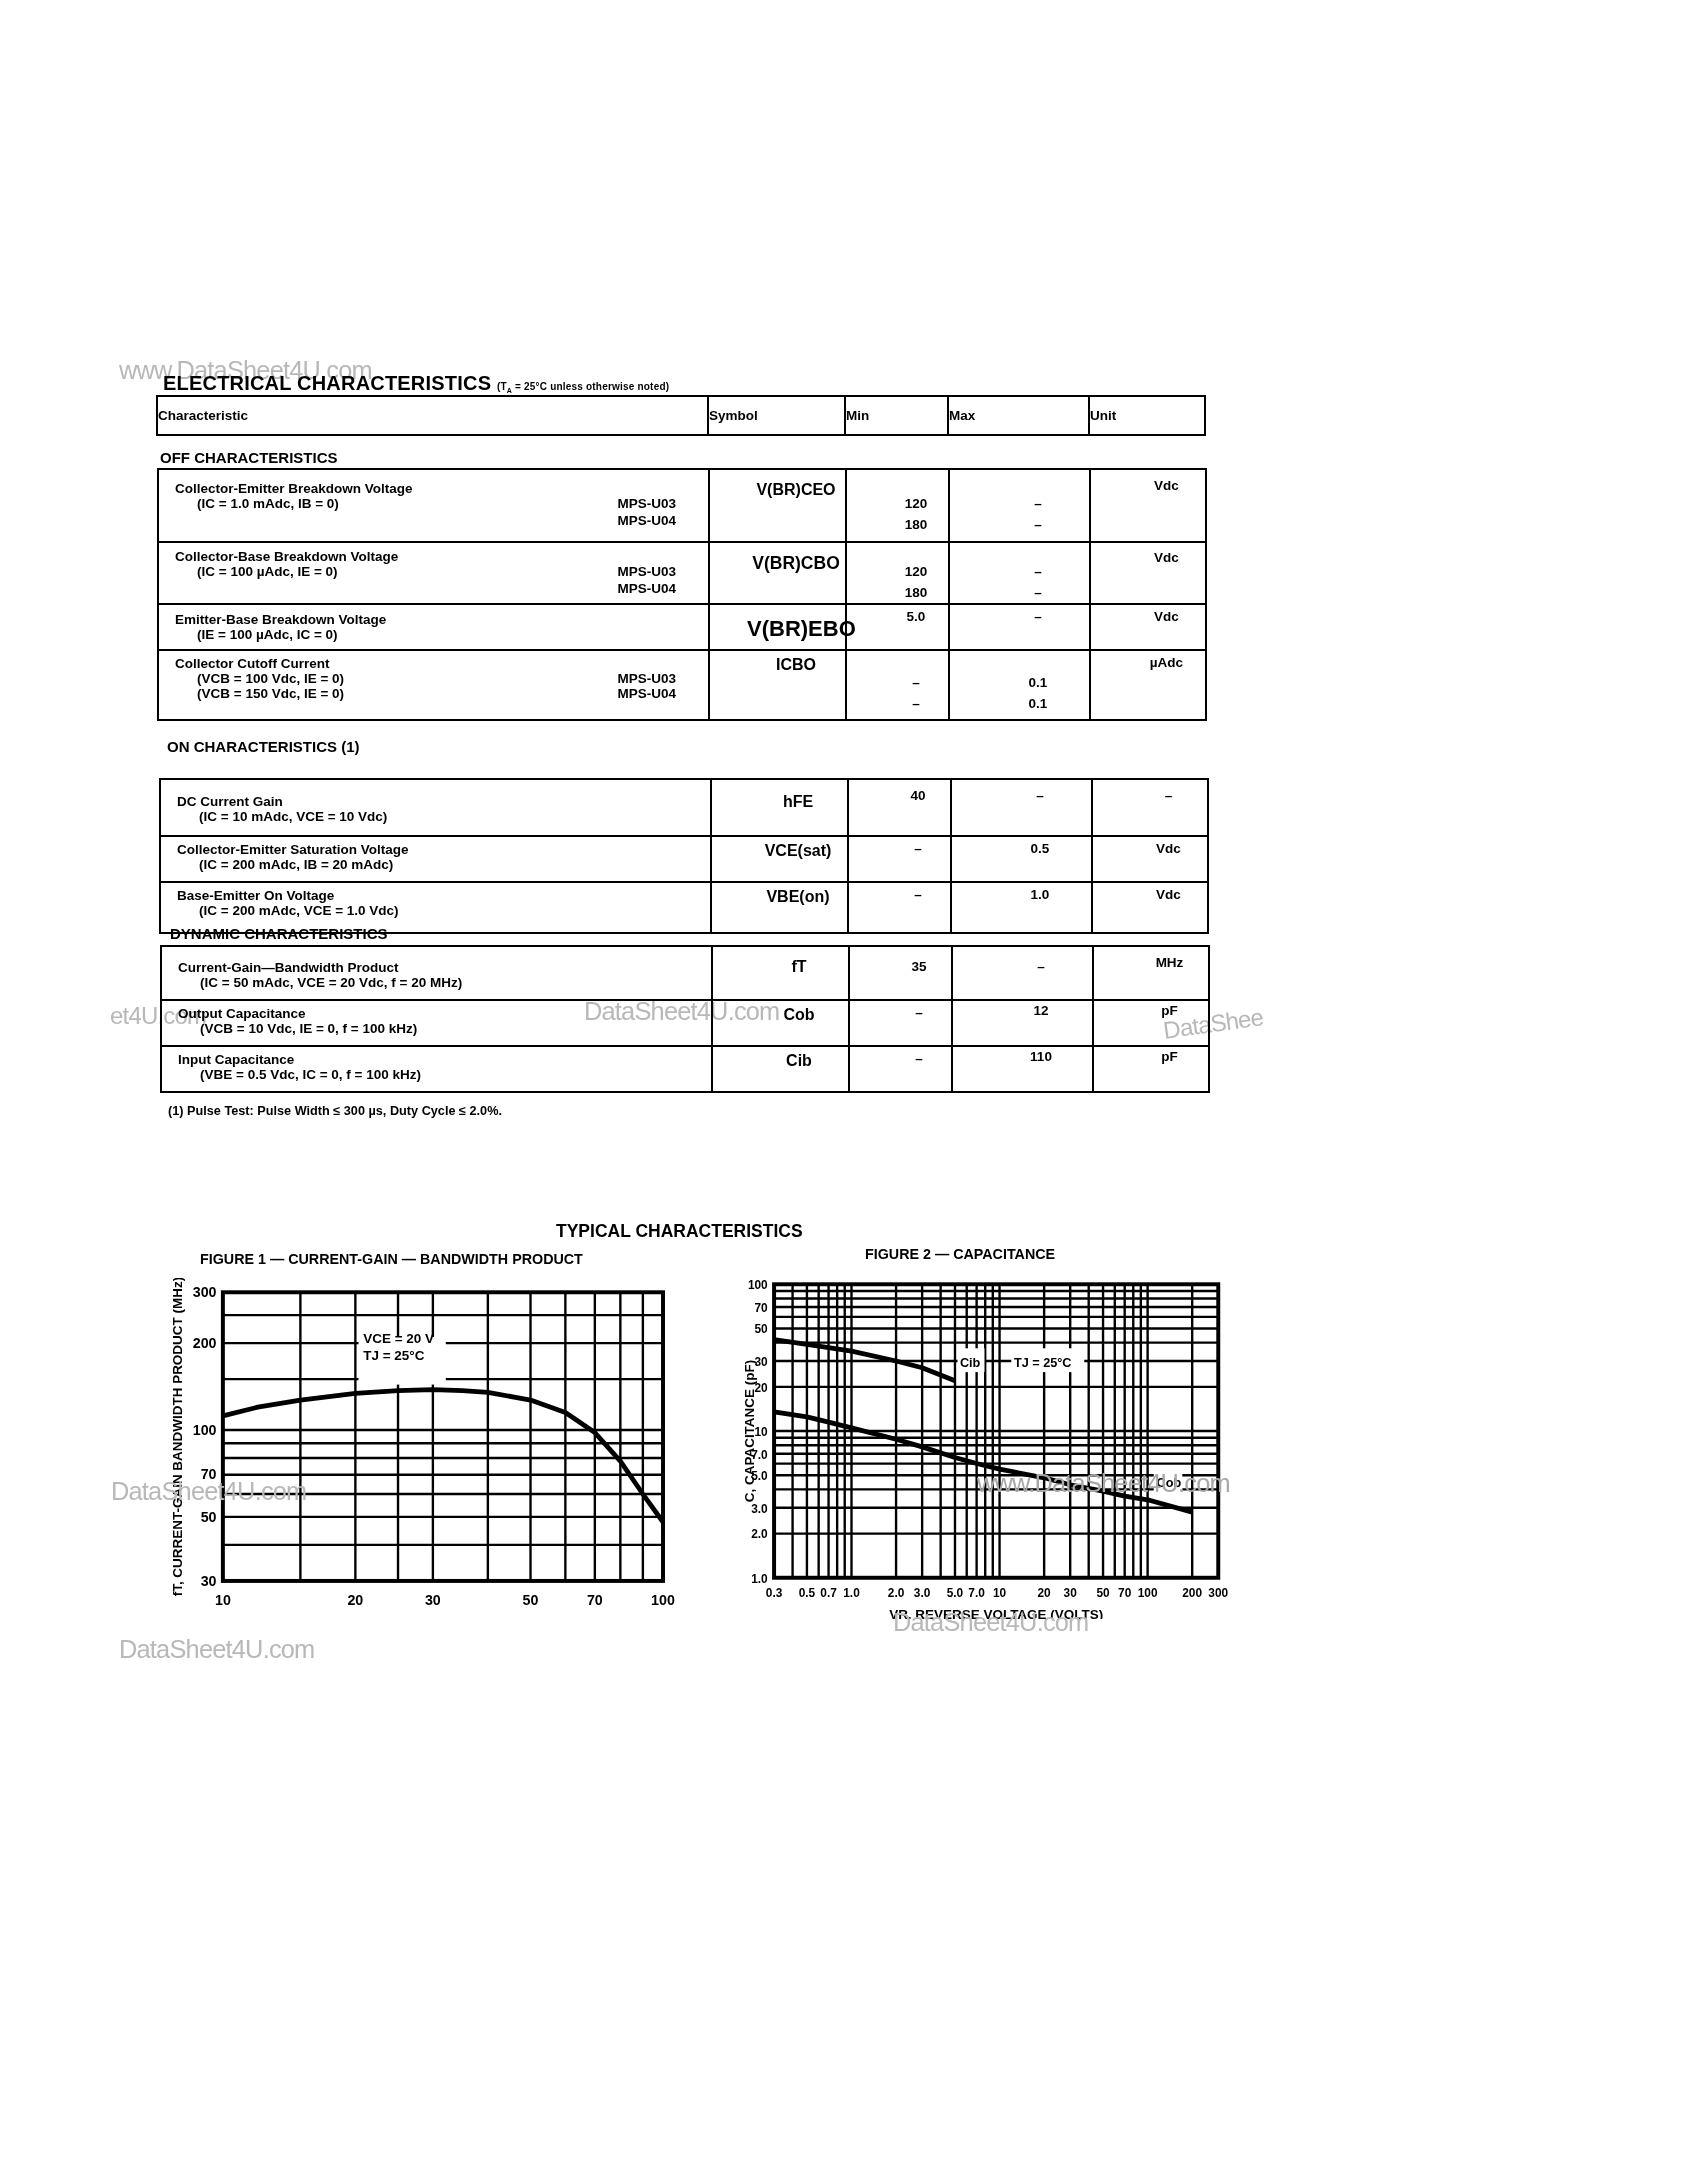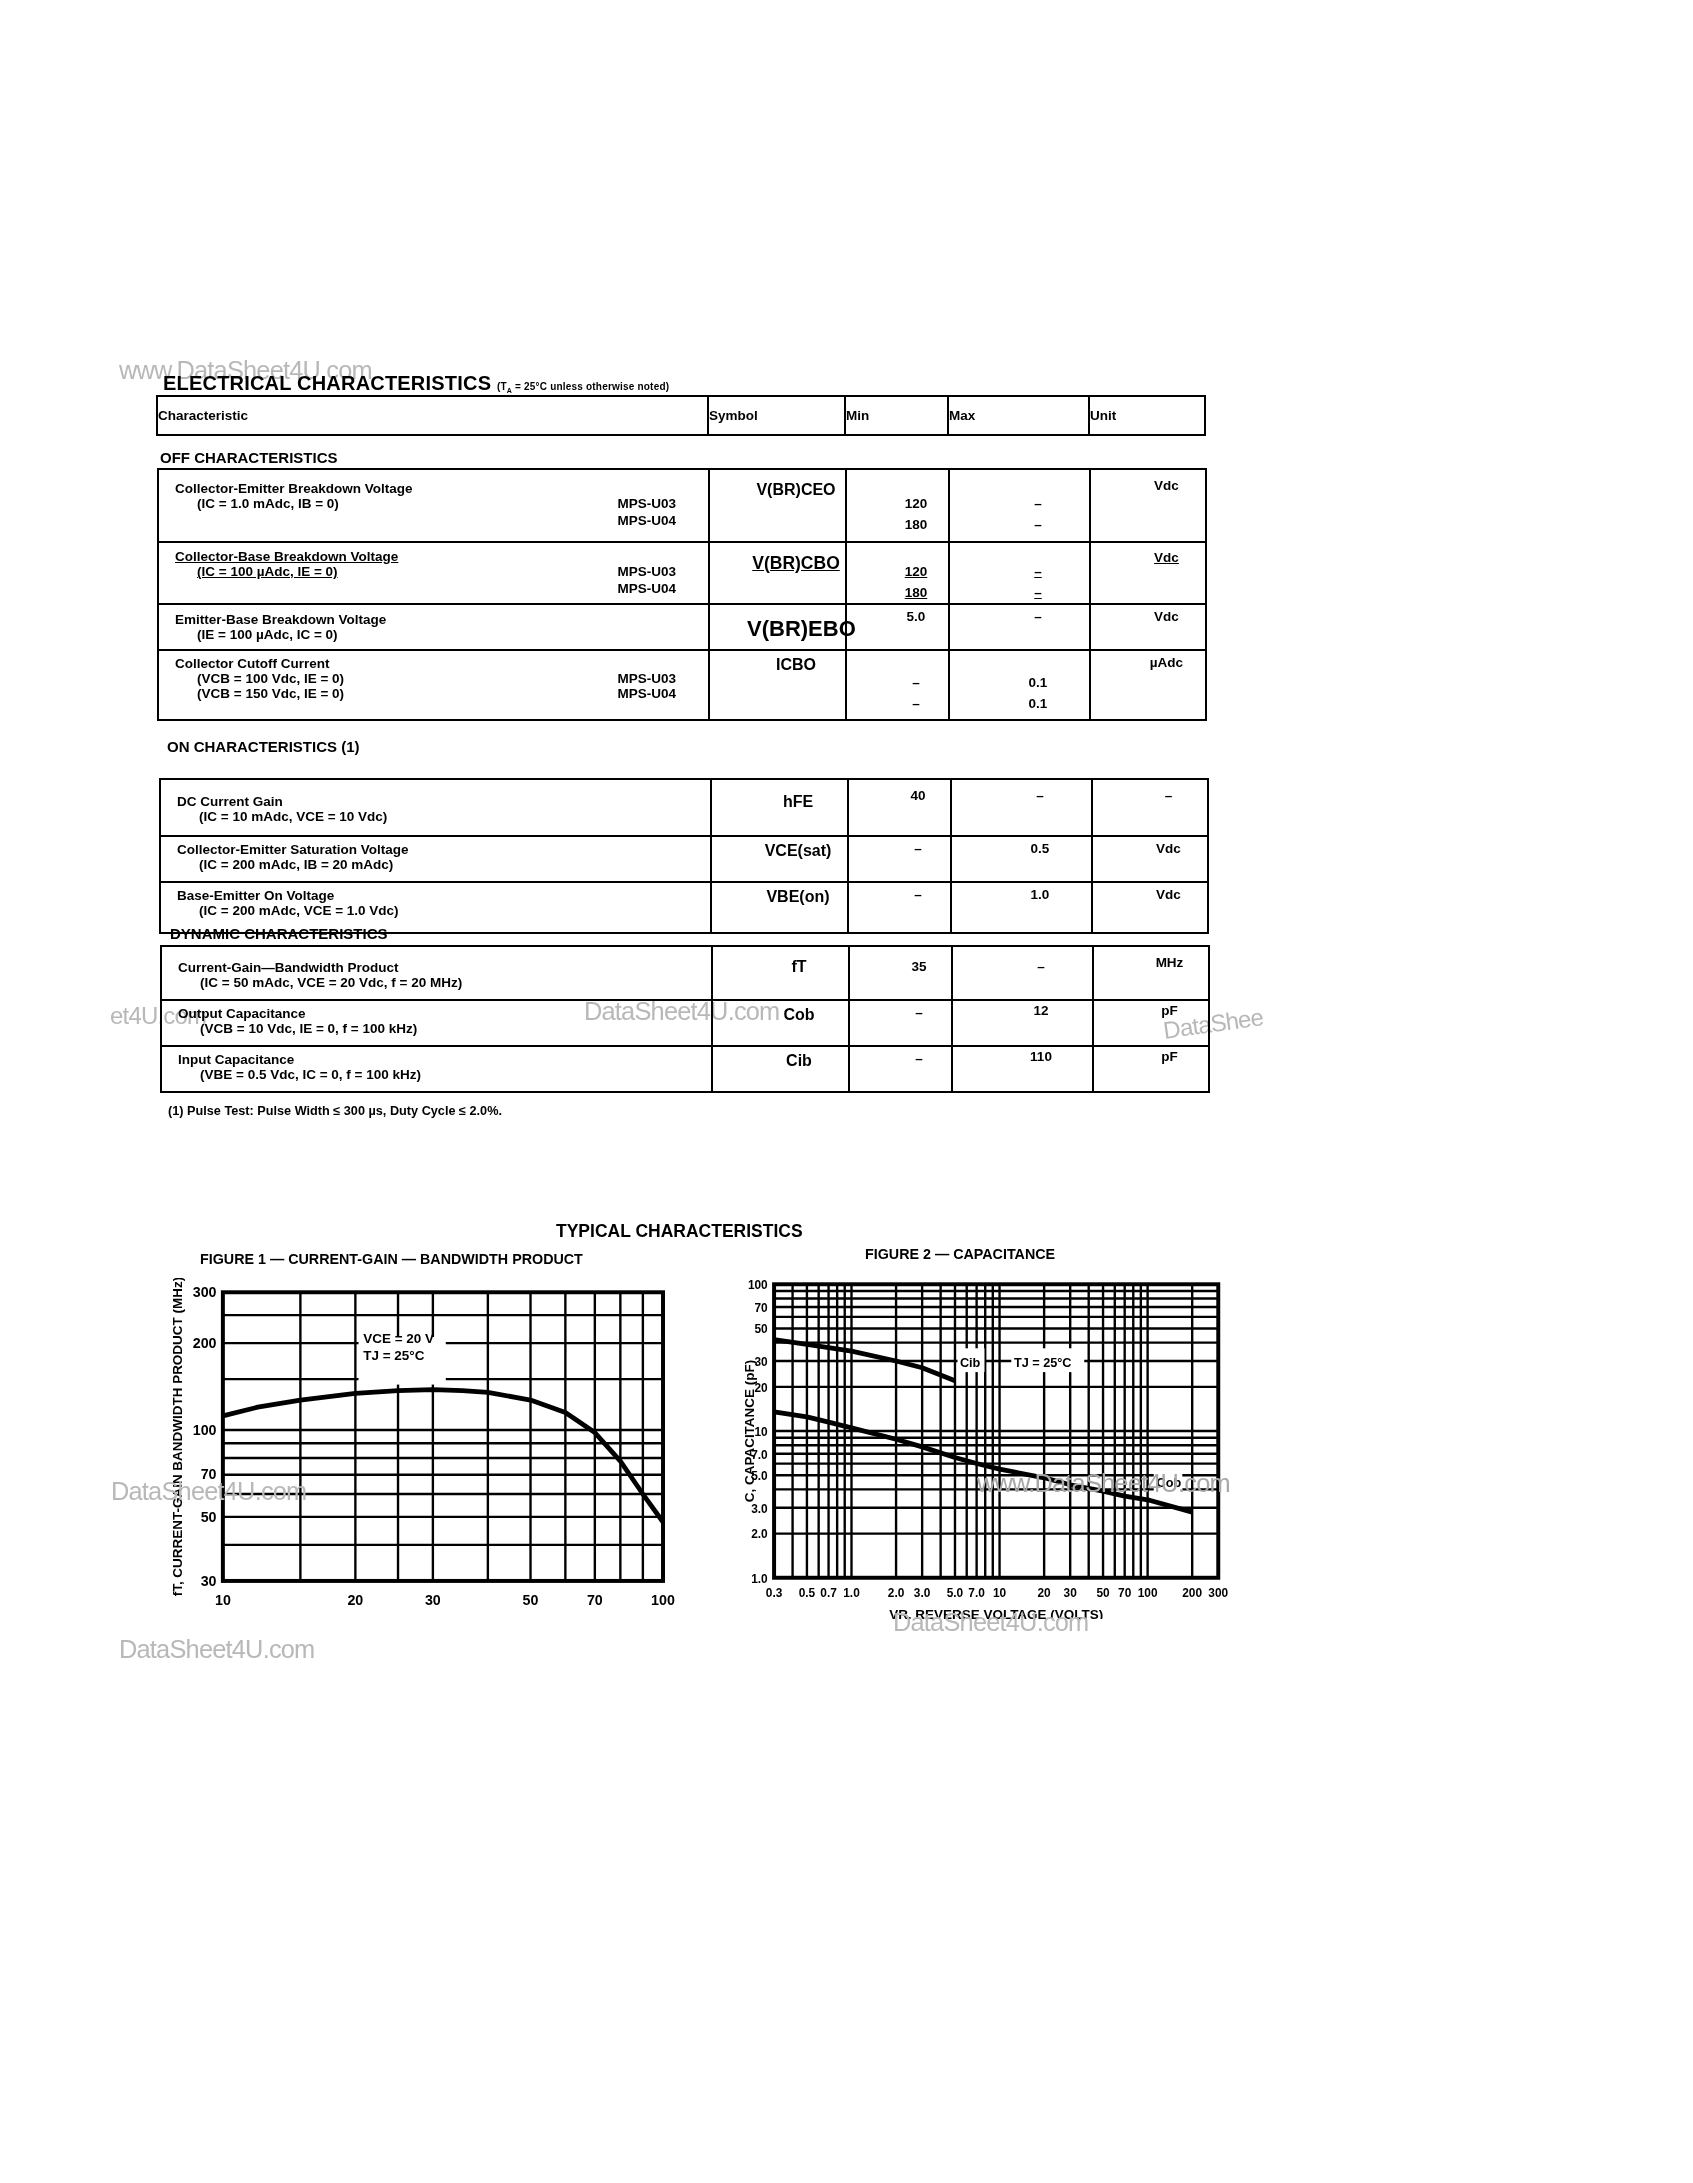--- a/index.html
+++ b/index.html
@@ -90,21 +90,21 @@
     <td class="c">
           <div style="height:24px"></div>
           <span class="val">–</span>
           <span class="val">–</span>
         </td>
     <td class="c">
           <span class="val" style="padding-top:6.4px">Vdc</span>
         </td>
   </tr>
 
-  <tr style="height:57px;text-decoration:underline;">
+  <tr style="height:57px;">
     <td>
       <span class="char-name" style="padding-top:6.4px">Collector-Base Breakdown Voltage</span>
       <div class="line-wrap">
             <span class="cond-line">(IC = 100 µAdc, IE = 0)</span>
             <span class="dev" style="top:0">MPS-U03</span>
           </div>
       <div class="line-wrap" style="height:19px;">
             <span class="dev" style="top:1.6px">MPS-U04</span>
           </div>
     </td>

